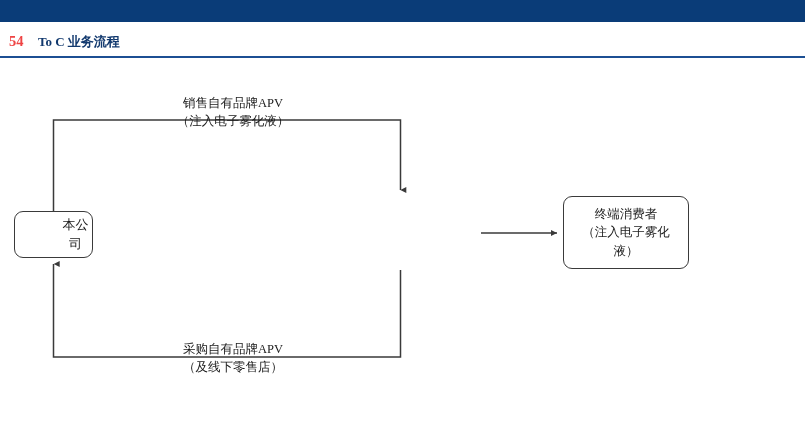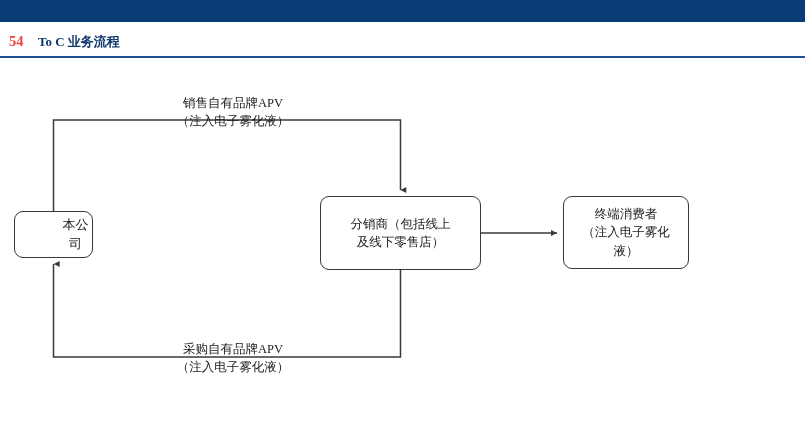--- a/index.html
+++ b/index.html
@@ -165,28 +165,24 @@
 
     <g>
       <path d="M481,175 L557,175" fill="none" stroke="#3a3a3a" stroke-width="1.5" marker-end="url(#arrow-right)"></path>
     </g>
   </svg>
 
   <div class="node" id="node-company">
     <span class="node-text">本公司</span>
   </div>
 
-  <div class="node" id="node-distributor">
-    <span class="node-text">分销商（包括线上
-及线下零售店）</span>
-  </div>
 
   <div class="node" id="node-consumer">
     <span class="node-text">终端消费者
 （注入电子雾化液）</span>
   </div>
 
   <div class="edge-label" id="label-sell">销售自有品牌APV
 （注入电子雾化液）</div>
   <div class="edge-label" id="label-purchase">采购自有品牌APV
-（注入电子雾化液）</div>
+（及线下零售店）</div>
 
 </div>
 
 </body></html>

